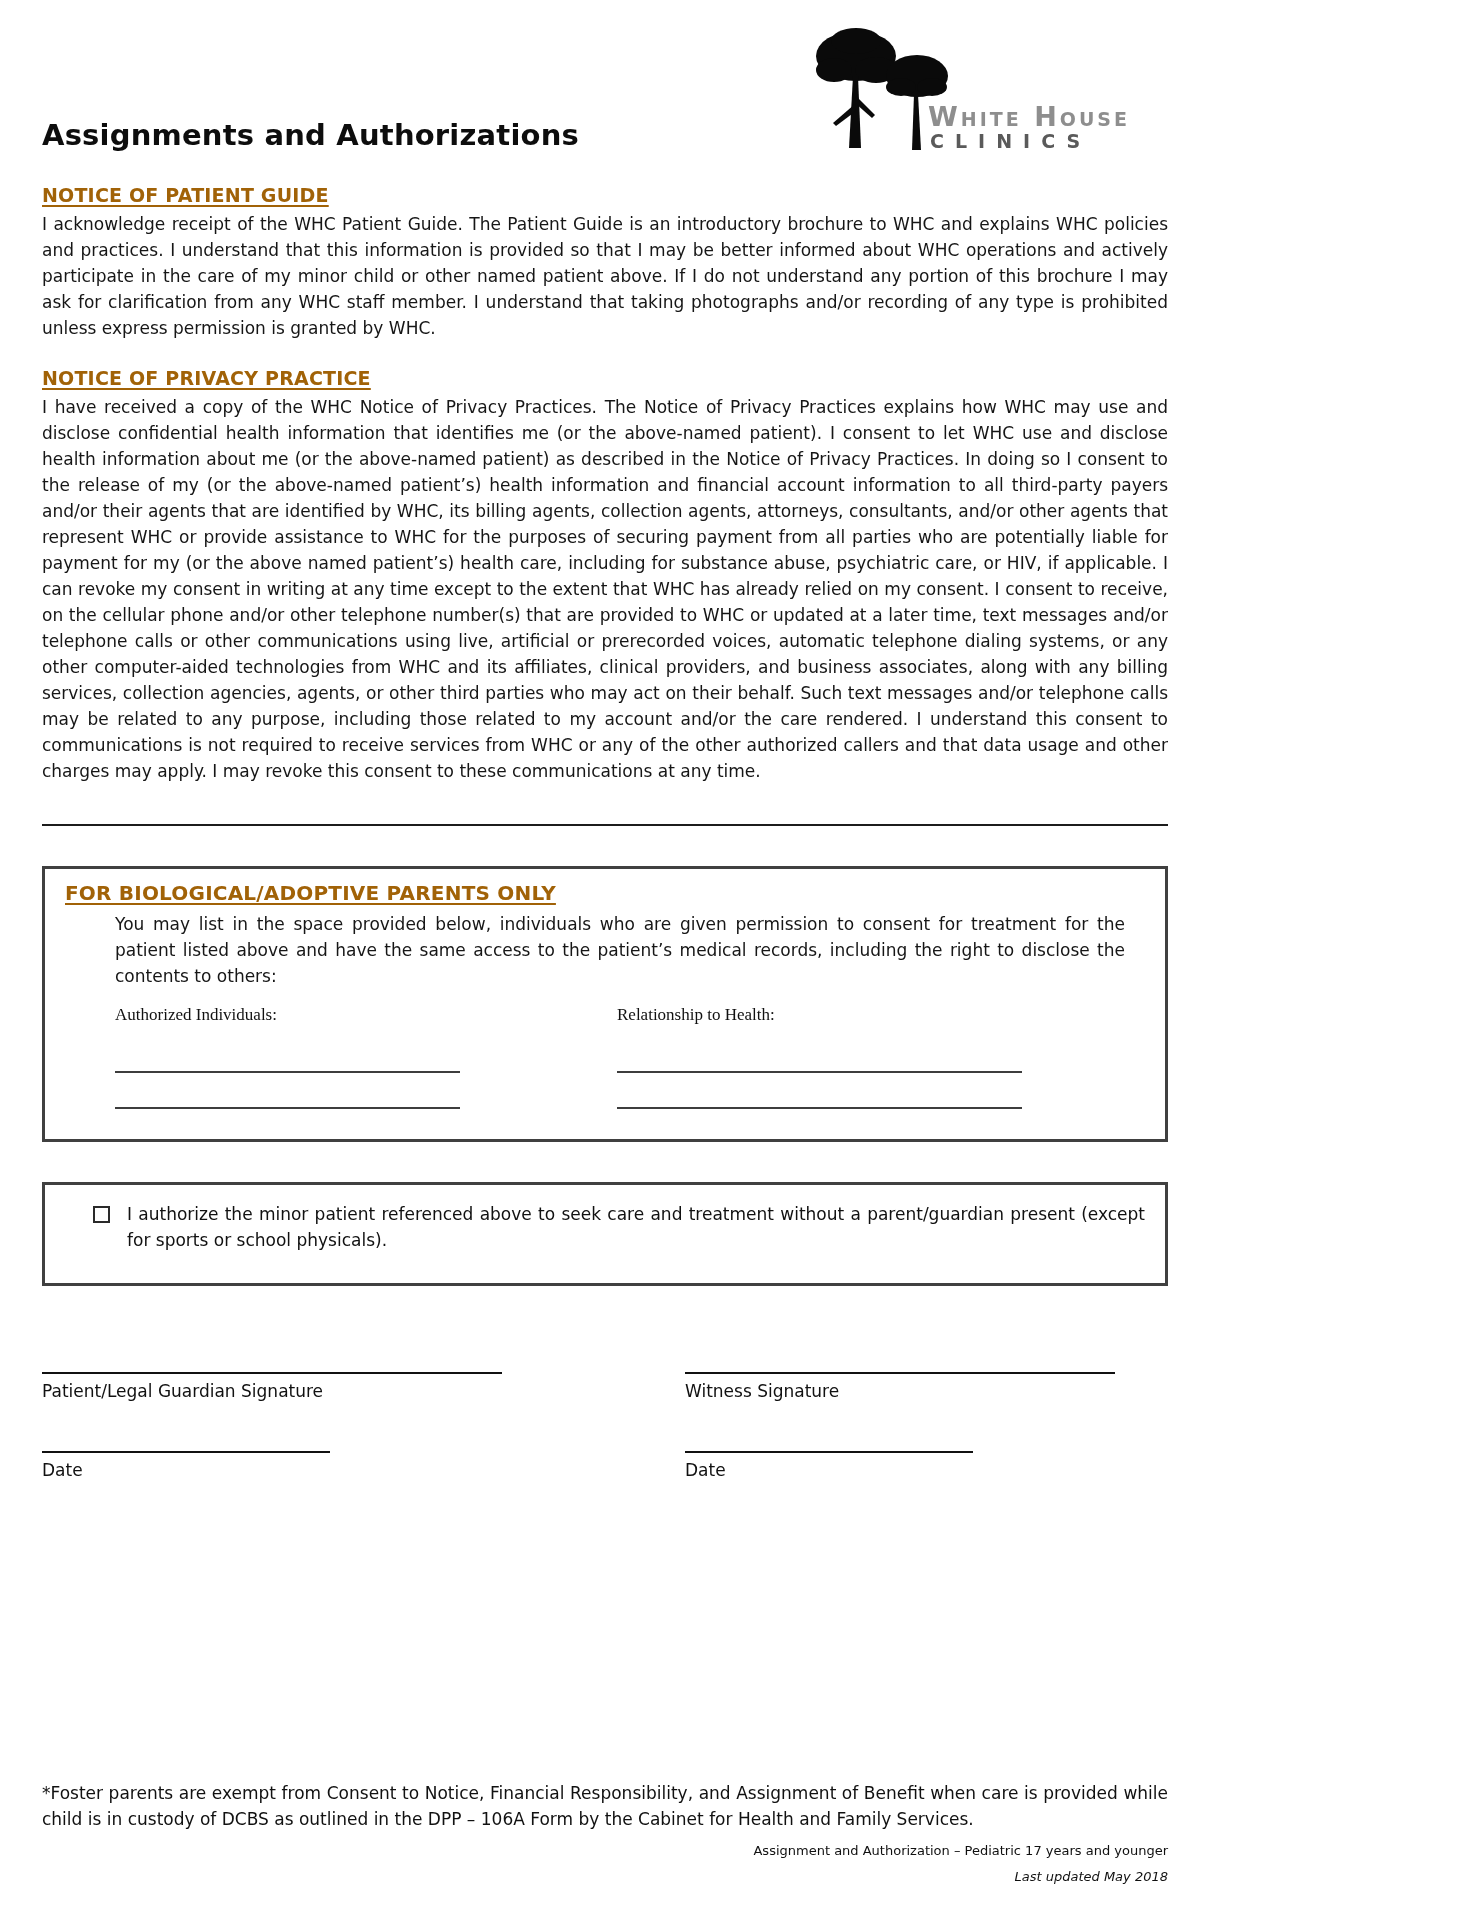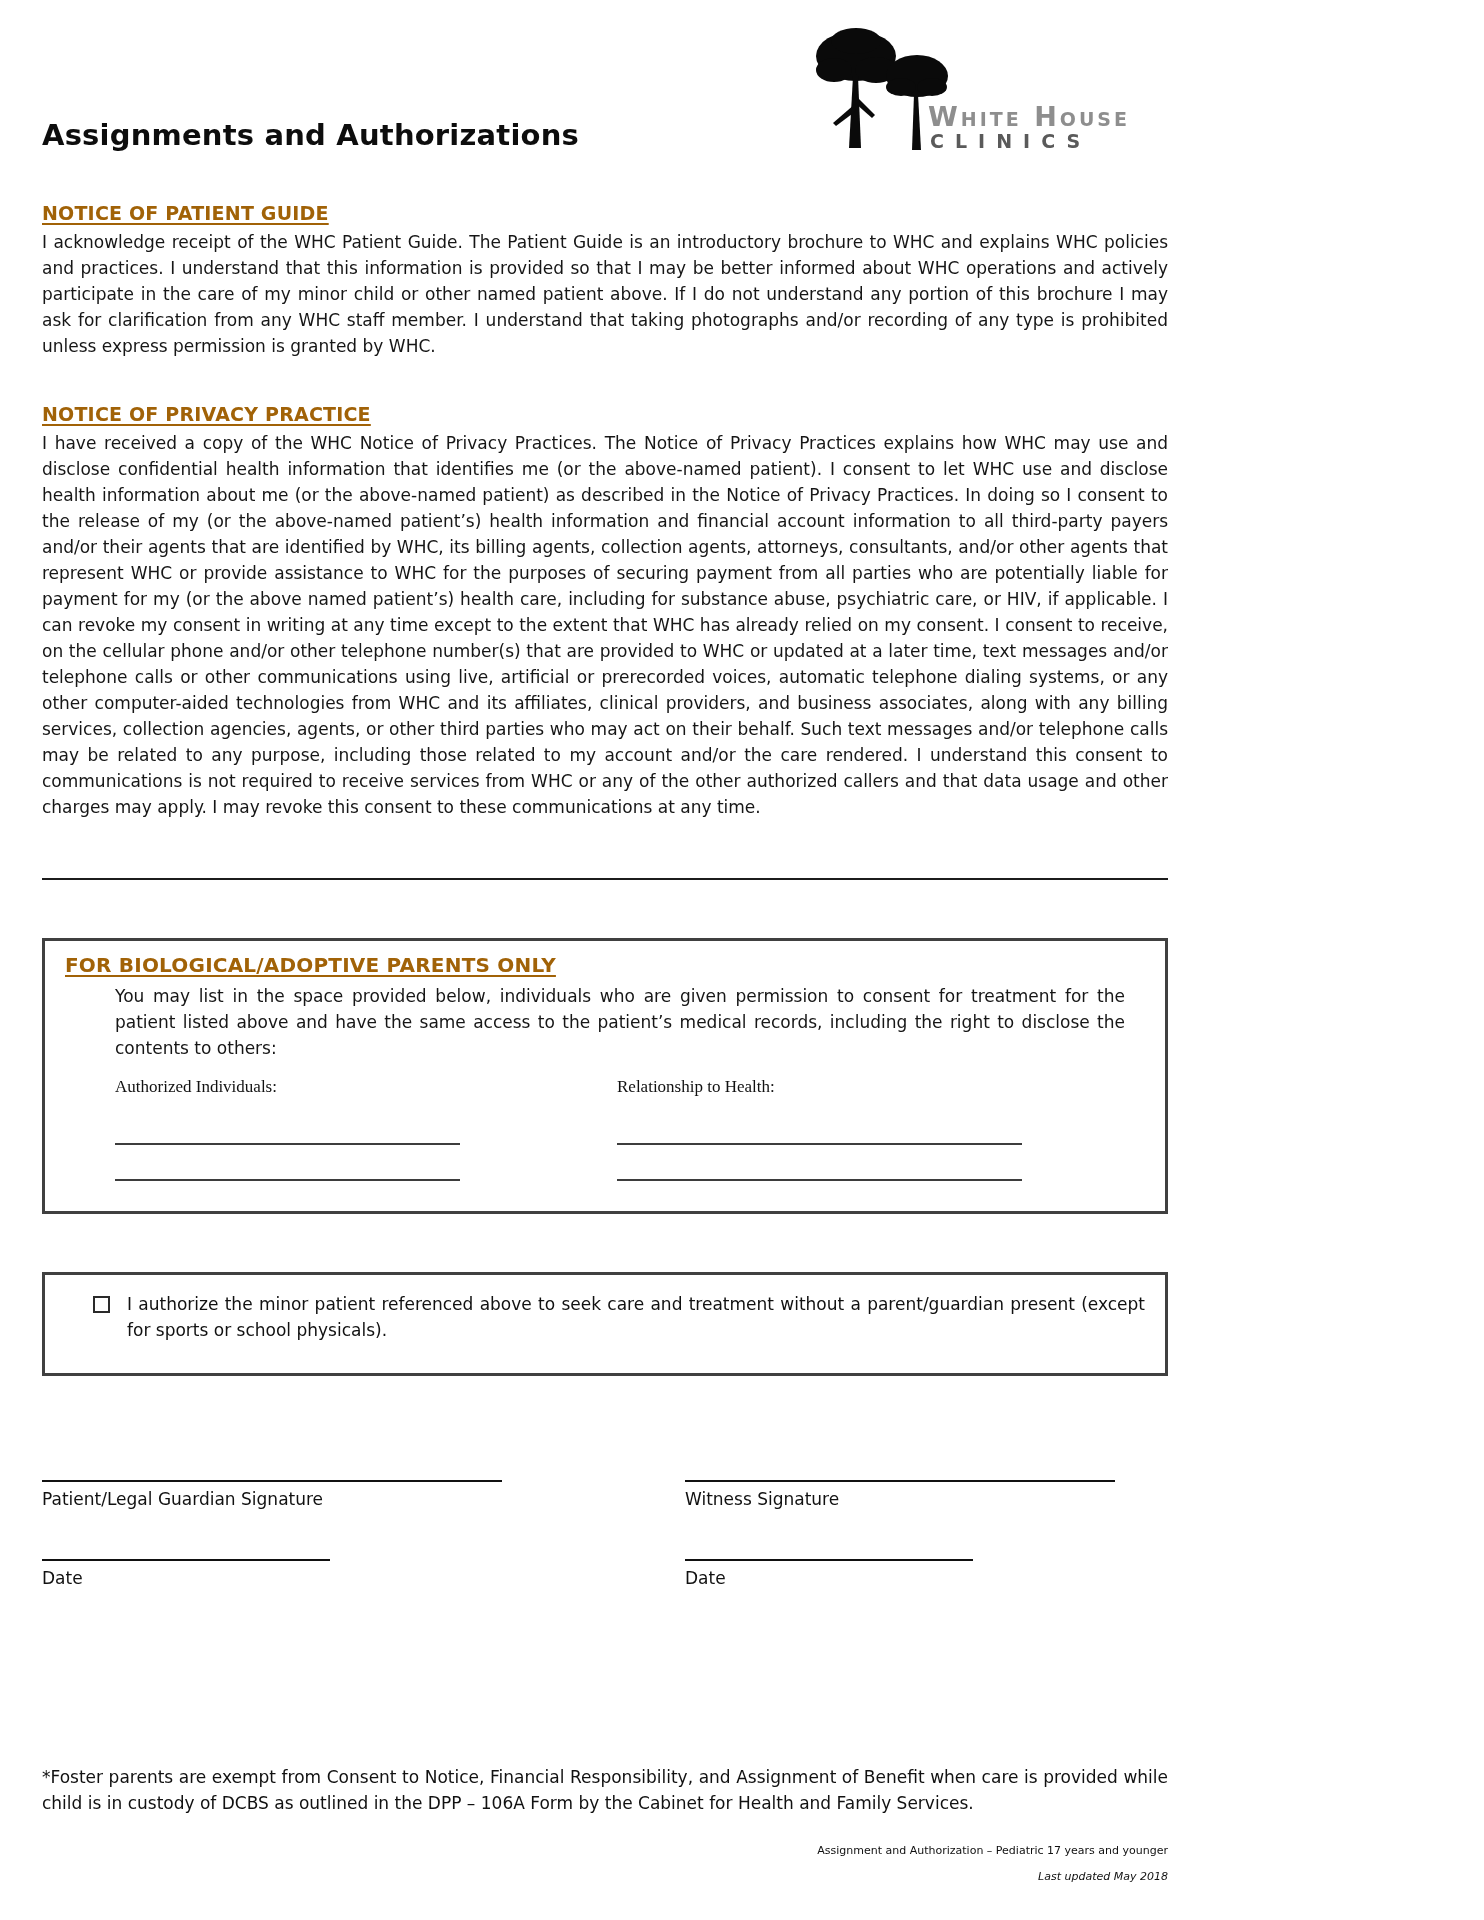--- a/index.html
+++ b/index.html
@@ -5,21 +5,21 @@
   * { margin:0; padding:0; box-sizing:border-box; }
   html,body { background:#ffffff; }
   body {
     width:1484px; height:1920px;
     font-family:"DejaVu Sans","Liberation Sans",sans-serif;
     color:#111;
   }
   .page {
     width:1484px; height:1920px;
     padding:0 316px 30px 42px;
-    display:flex; flex-direction:column;gap:18px;
+    display:flex; flex-direction:column;
   }
   
   .header { position:relative; height:152px; margin-bottom:32px; flex:0 0 auto; }
   .page-title {
     position:absolute; left:0; bottom:0;
     font-size:29px; font-weight:bold; letter-spacing:0.2px; color:#0d0d0d;
   }
   .logo { position:absolute; top:26px; right:38px; display:flex; align-items:flex-end; }
   .logo svg { display:block; margin-right:-22px; }
   .logo-text { padding-bottom:2px; }
@@ -73,21 +73,21 @@
   .sig-cell.right { width:auto; }
   .sig-line { border-bottom:2px solid #111; height:16px; }
   .sig-w { width:460px; }
   .wit-w { width:430px; }
   .date-w { width:288px; }
   .sig-label { font-size:17px; margin-top:7px; }
   .date-row { margin-top:36px; }
   
   .footnote-block { margin-top:auto; flex:0 0 auto; }
   .footnote { font-size:17px; line-height:26px; text-align:justify; }
-  .page-footer { margin-top:22px; text-align:right; font-size:11px; line-height:26px; color:#101010; }
+  .page-footer { margin-top:6px; text-align:right; font-size:13px; line-height:26px; color:#101010; }
   .page-footer .line2 { font-style:italic; }
 </style>
 </head>
 <body>
 
 <div class="page">
 
   <header class="header">
     <h1 class="page-title">Assignments and Authorizations</h1>
     <div class="logo">

